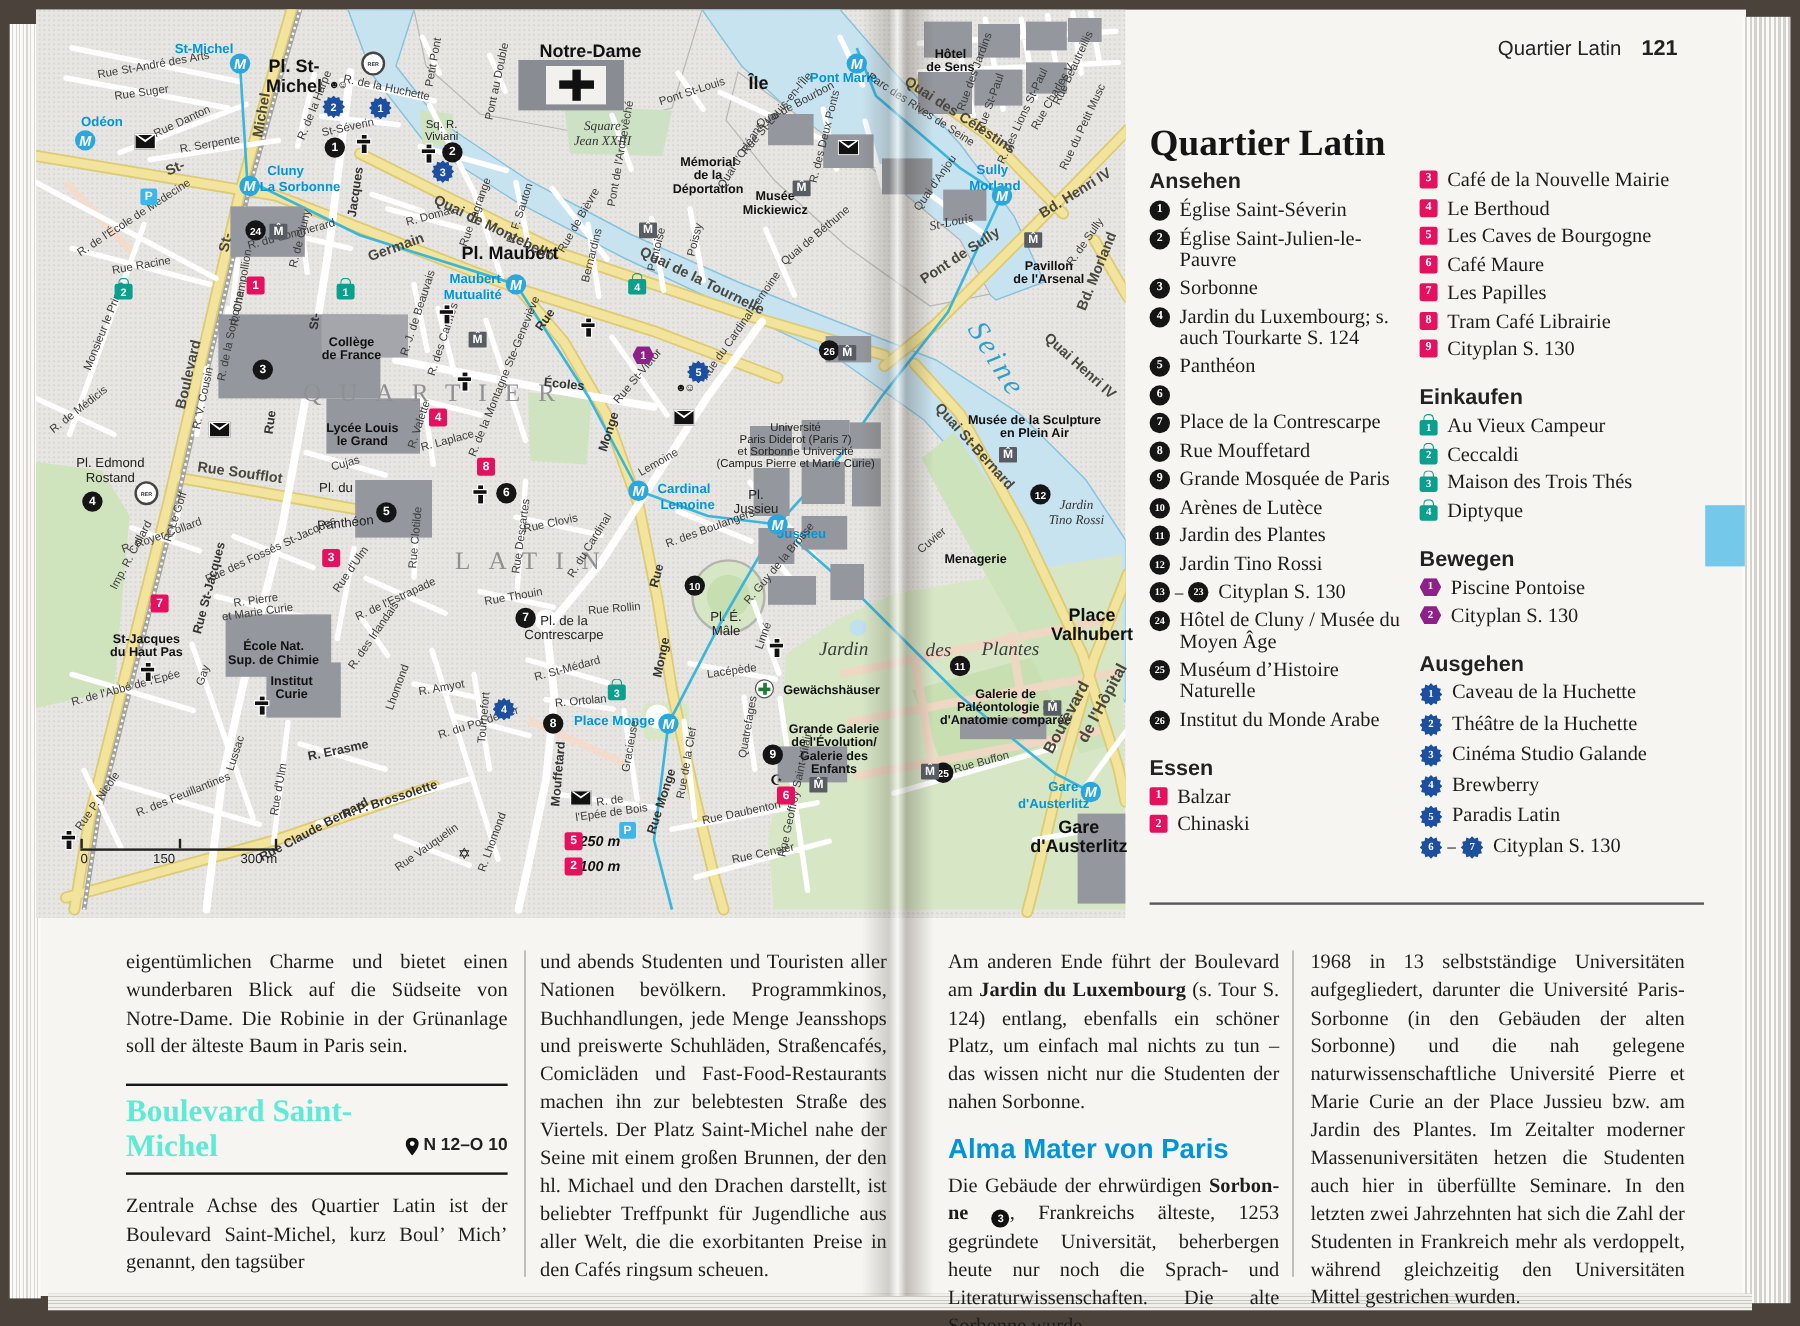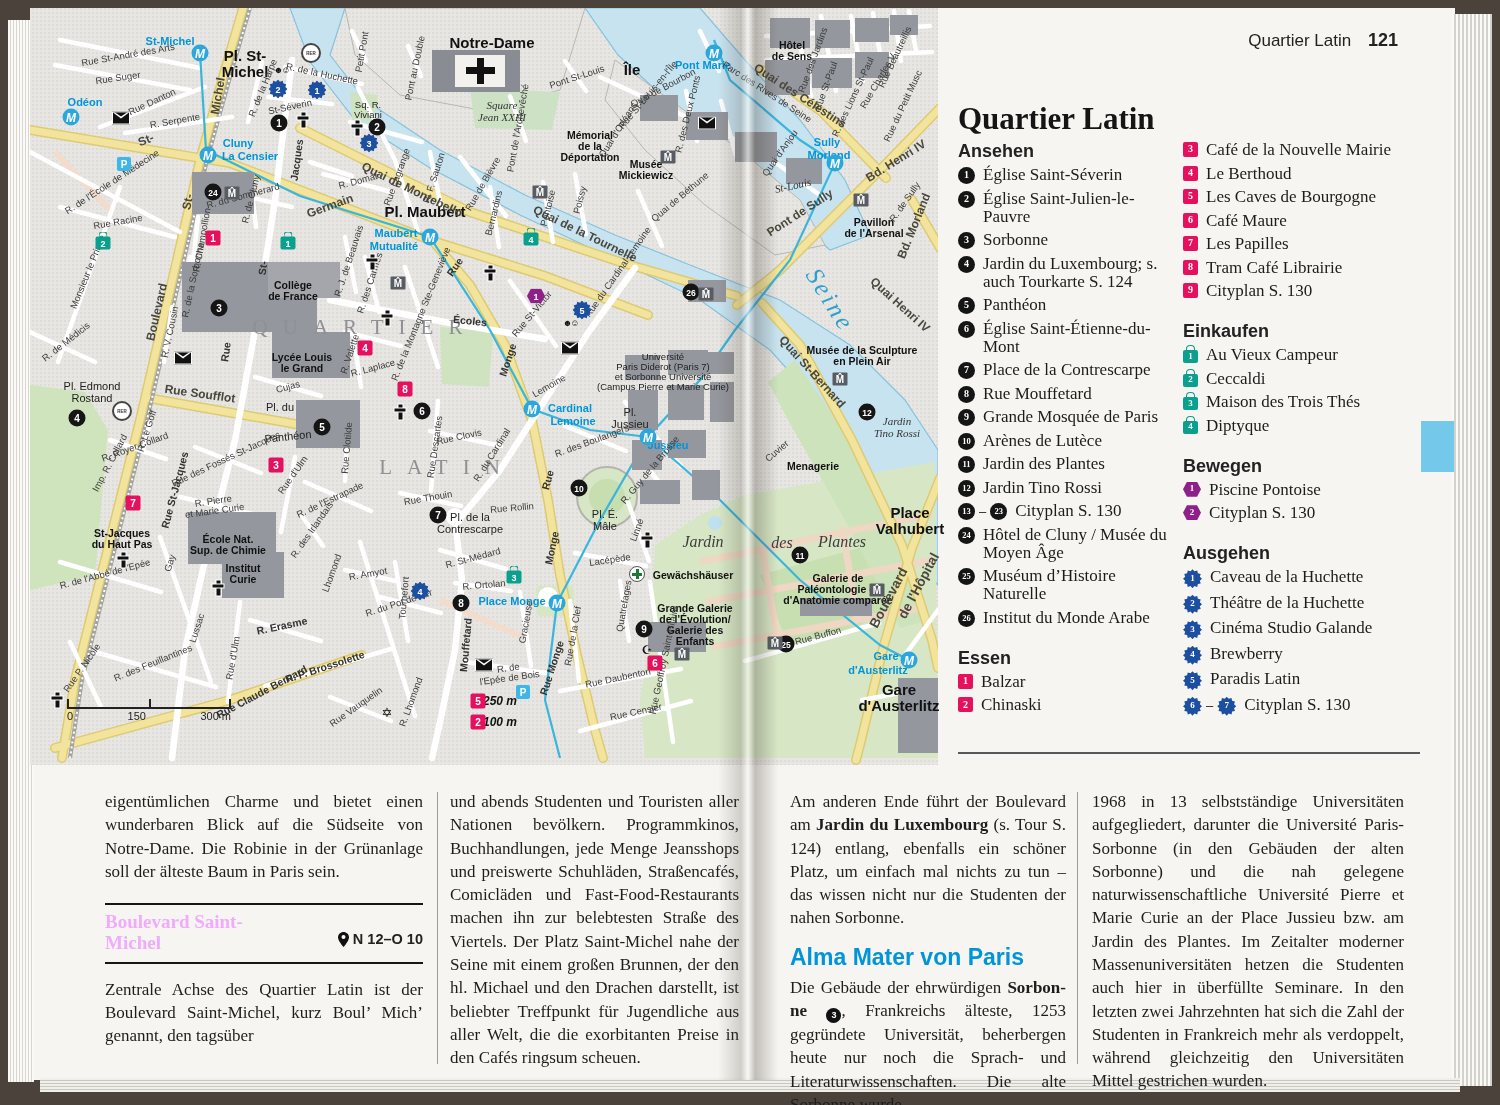--- a/index.html
+++ b/index.html
@@ -93,21 +93,21 @@
   
   .col{position:absolute;top:790px;z-index:10;font-family:"Liberation Serif","DejaVu Serif",serif;
        font-size:17px;line-height:1.37;color:#1d1d1d;text-align:justify;}
   #col1{left:105px;width:318px;}
   #col2{left:450px;width:289px;}
   #col3{left:790px;width:276px;}
   #col4{left:1092px;width:312px;}
   .vdiv{position:absolute;top:792px;width:1px;height:272px;background:#9a9a9a;z-index:10;}
   .sec-head{border-top:2.5px solid #161616;border-bottom:2.5px solid #161616;
       margin:20px 0 14px;padding:6px 0 8px;position:relative;}
-  .sec-head h3{margin:0;font-size:19px;line-height:1.12;white-space:pre-line;color:#f0abfc;}
+  .sec-head h3{margin:0;font-size:26px;line-height:1.12;white-space:pre-line;color:#5eead4;}
   .gridref{position:absolute;right:0;bottom:12px;font-family:"Liberation Sans",sans-serif;
       font-size:14.5px;font-weight:bold;color:#222;display:flex;align-items:center;gap:4px;}
   .subhead{font-family:"Liberation Sans",sans-serif;font-size:23px;font-weight:bold;color:#0095d8;margin:12px 0 3px;}
   .inline-sight{display:inline-flex;width:15px;height:15px;border-radius:50%;background:#111;color:#fff;
       font-family:"Liberation Sans",sans-serif;font-size:9px;font-weight:bold;
       align-items:center;justify-content:center;vertical-align:-2px;}
   .col p{margin:0 0 0;}
 </style>
 </head>
 <body>
@@ -221,21 +221,21 @@
     <rect x="466" y="67" width="29" height="7" fill="#111"></rect>
   </g>
 </svg>
 
 <div class="map-layer" id="map-labels">
     <div class="lb lb-metro" style="left: 170px; top: 42px; transform: translate(-50%, -50%) rotate(0deg);">St-Michel</div>
     <div class="lb lb-poi-lg" style="left: 245px; top: 64px; transform: translate(-50%, -50%) rotate(0deg);">Pl. St-
 Michel</div>
     <div class="lb lb-metro" style="left: 85px; top: 103px; transform: translate(-50%, -50%) rotate(0deg);">Odéon</div>
     <div class="lb lb-metro" style="left: 238px; top: 144px; transform: translate(-50%, -50%) rotate(0deg);">Cluny</div>
-    <div class="lb lb-metro" style="left: 250px; top: 157px; transform: translate(-50%, -50%) rotate(0deg);">La Censier</div>
+    <div class="lb lb-metro" style="left: 250px; top: 157px; transform: translate(-50%, -50%) rotate(0deg);">La Sorbonne</div>
     <div class="lb lb-metro" style="left: 396px; top: 234px; transform: translate(-50%, -50%) rotate(0deg);">Maubert</div>
     <div class="lb lb-metro" style="left: 394px; top: 247px; transform: translate(-50%, -50%) rotate(0deg);">Mutualité</div>
     <div class="lb lb-metro" style="left: 570px; top: 409px; transform: translate(-50%, -50%) rotate(0deg);">Cardinal</div>
     <div class="lb lb-metro" style="left: 573px; top: 422px; transform: translate(-50%, -50%) rotate(0deg);">Lemoine</div>
     <div class="lb lb-metro" style="left: 512px; top: 602px; transform: translate(-50%, -50%) rotate(0deg);">Place Monge</div>
     <div class="lb lb-metro" style="left: 668px; top: 446px; transform: translate(-50%, -50%) rotate(0deg);">Jussieu</div>
     <div class="lb lb-metro" style="left: 827px; top: 143px; transform: translate(-50%, -50%) rotate(0deg);">Sully</div>
     <div class="lb lb-metro" style="left: 829px; top: 156px; transform: translate(-50%, -50%) rotate(0deg);">Morland</div>
     <div class="lb lb-metro" style="left: 685px; top: 66px; transform: translate(-50%, -50%) rotate(0deg); padding-left: 36px;">Pont Marie</div>
     <div class="lb lb-metro" style="left: 886px; top: 657px; transform: translate(-50%, -50%) rotate(0deg);">Gare</div>
@@ -559,21 +559,20 @@
     <div class="leg-item">
       <span class="mks">
         <span class="mk mk-sight">5</span>
       </span>
       <span>Panthéon</span>
     </div>
     <div class="leg-item">
       <span class="mks">
         <span class="mk mk-sight">6</span>
       </span>
-      <span>Église Saint-Étienne-du-Mont</span>
     </div>
     <div class="leg-item">
       <span class="mks">
         <span class="mk mk-sight">7</span>
       </span>
       <span>Place de la Contrescarpe</span>
     </div>
     <div class="leg-item">
       <span class="mks">
         <span class="mk mk-sight">8</span>

